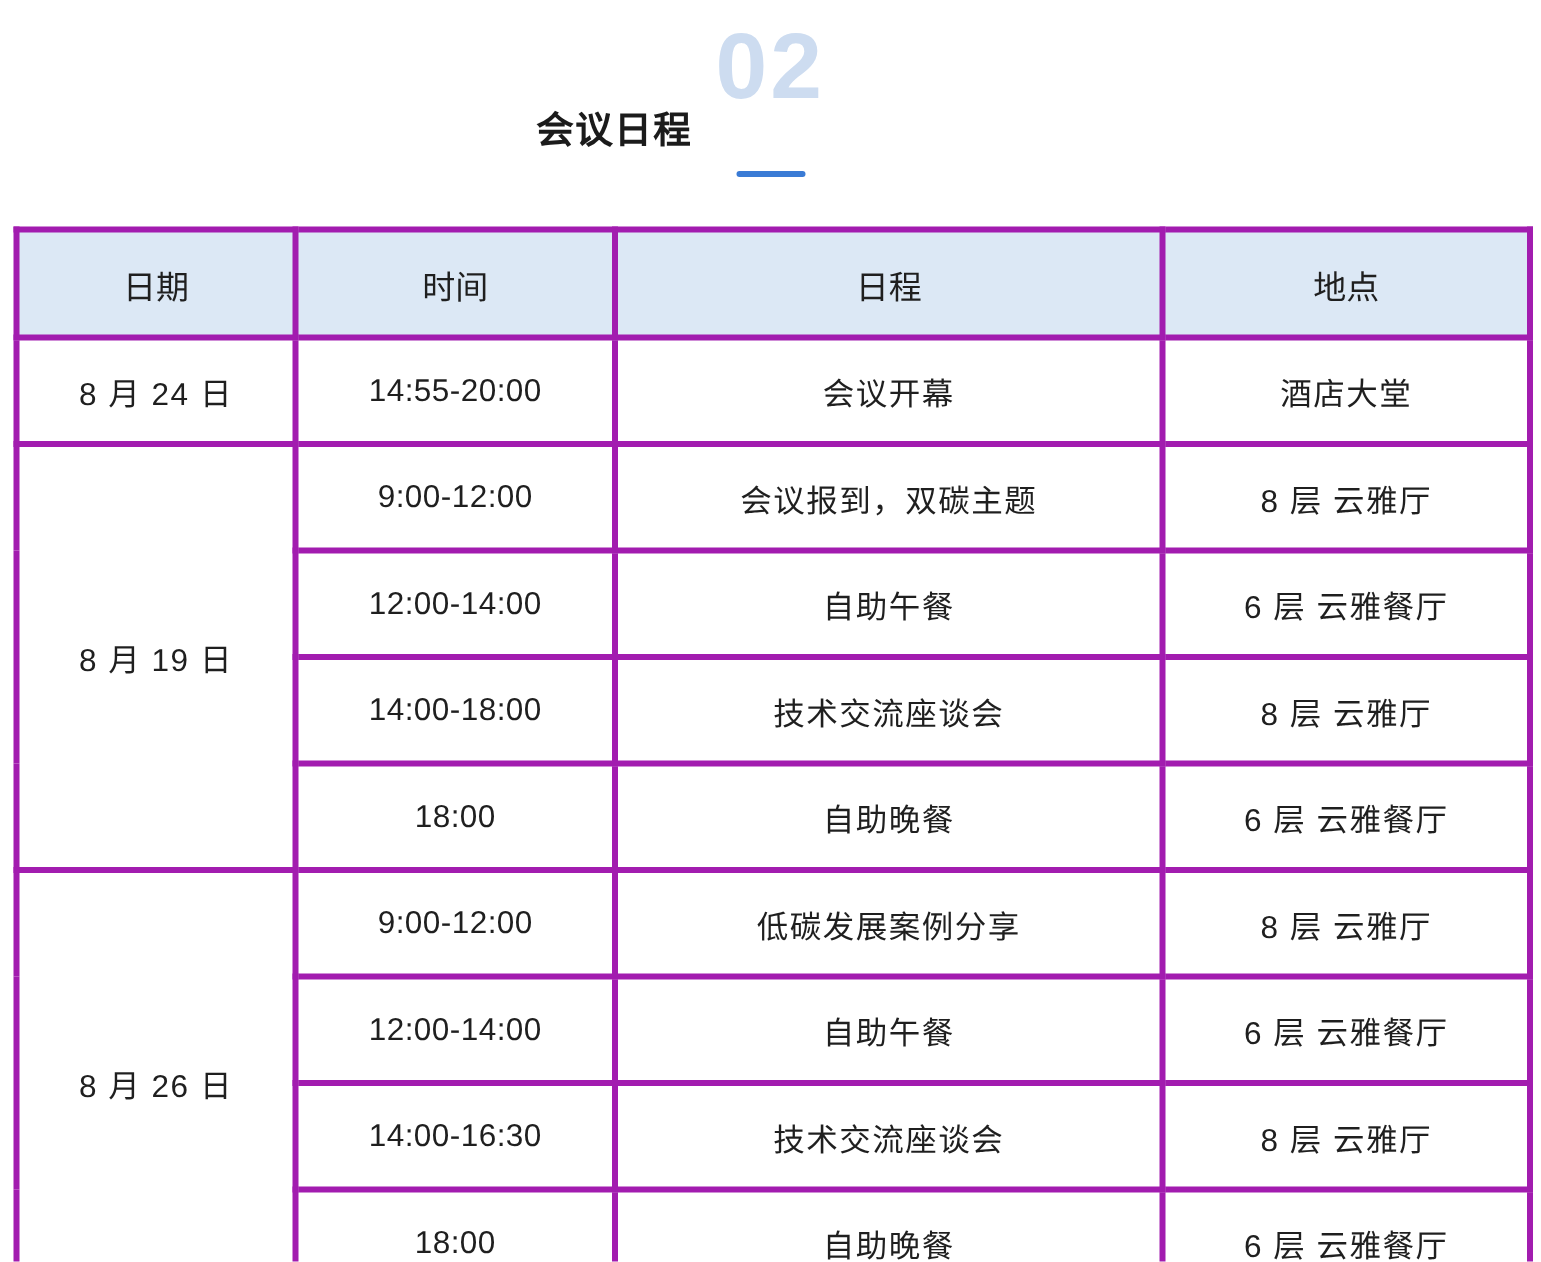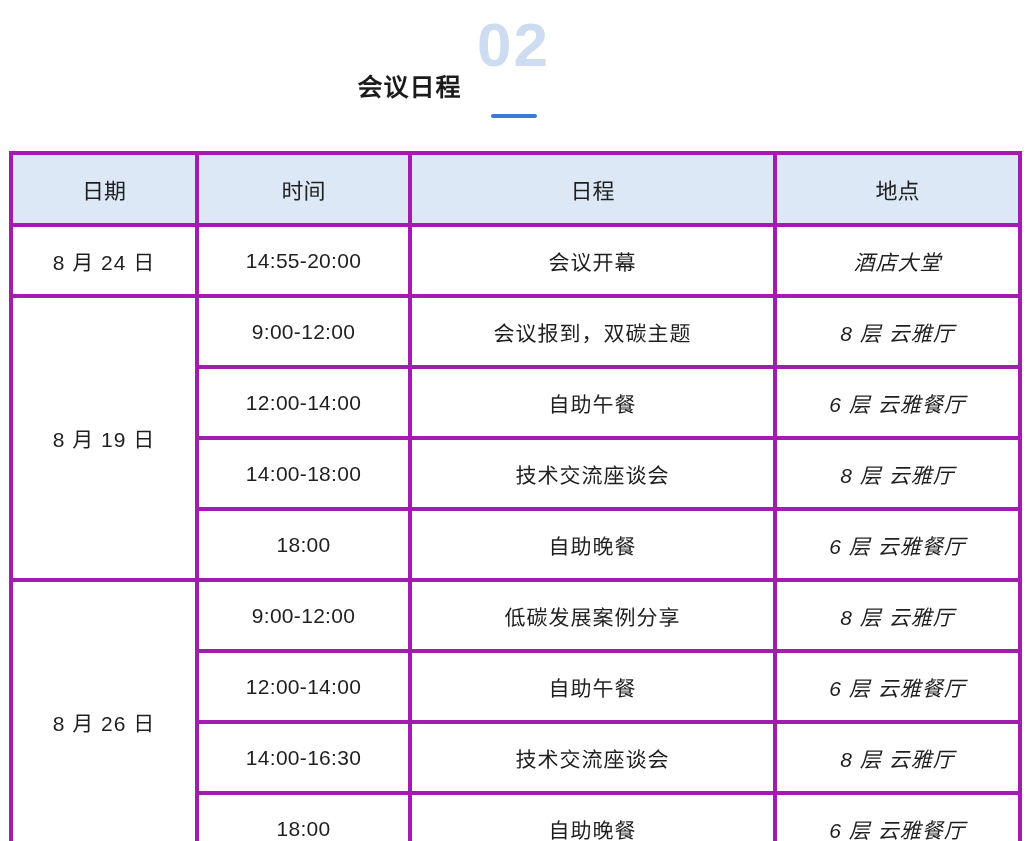--- a/index.html
+++ b/index.html
@@ -100,21 +100,20 @@
     letter-spacing: 1px;
   }
   td.time-cell {
     letter-spacing: 0.3px;
   }
   td.agenda-cell {
     letter-spacing: 1px;
   }
   td.place-cell {
     letter-spacing: 1px;
-    font-style: italic;
   }
 </style>
 </head>
 <body>
 
 <div class="header">
   <div class="section-number">02</div>
   <div class="section-title">会议日程</div>
   <div class="title-underline"></div>
 </div>

